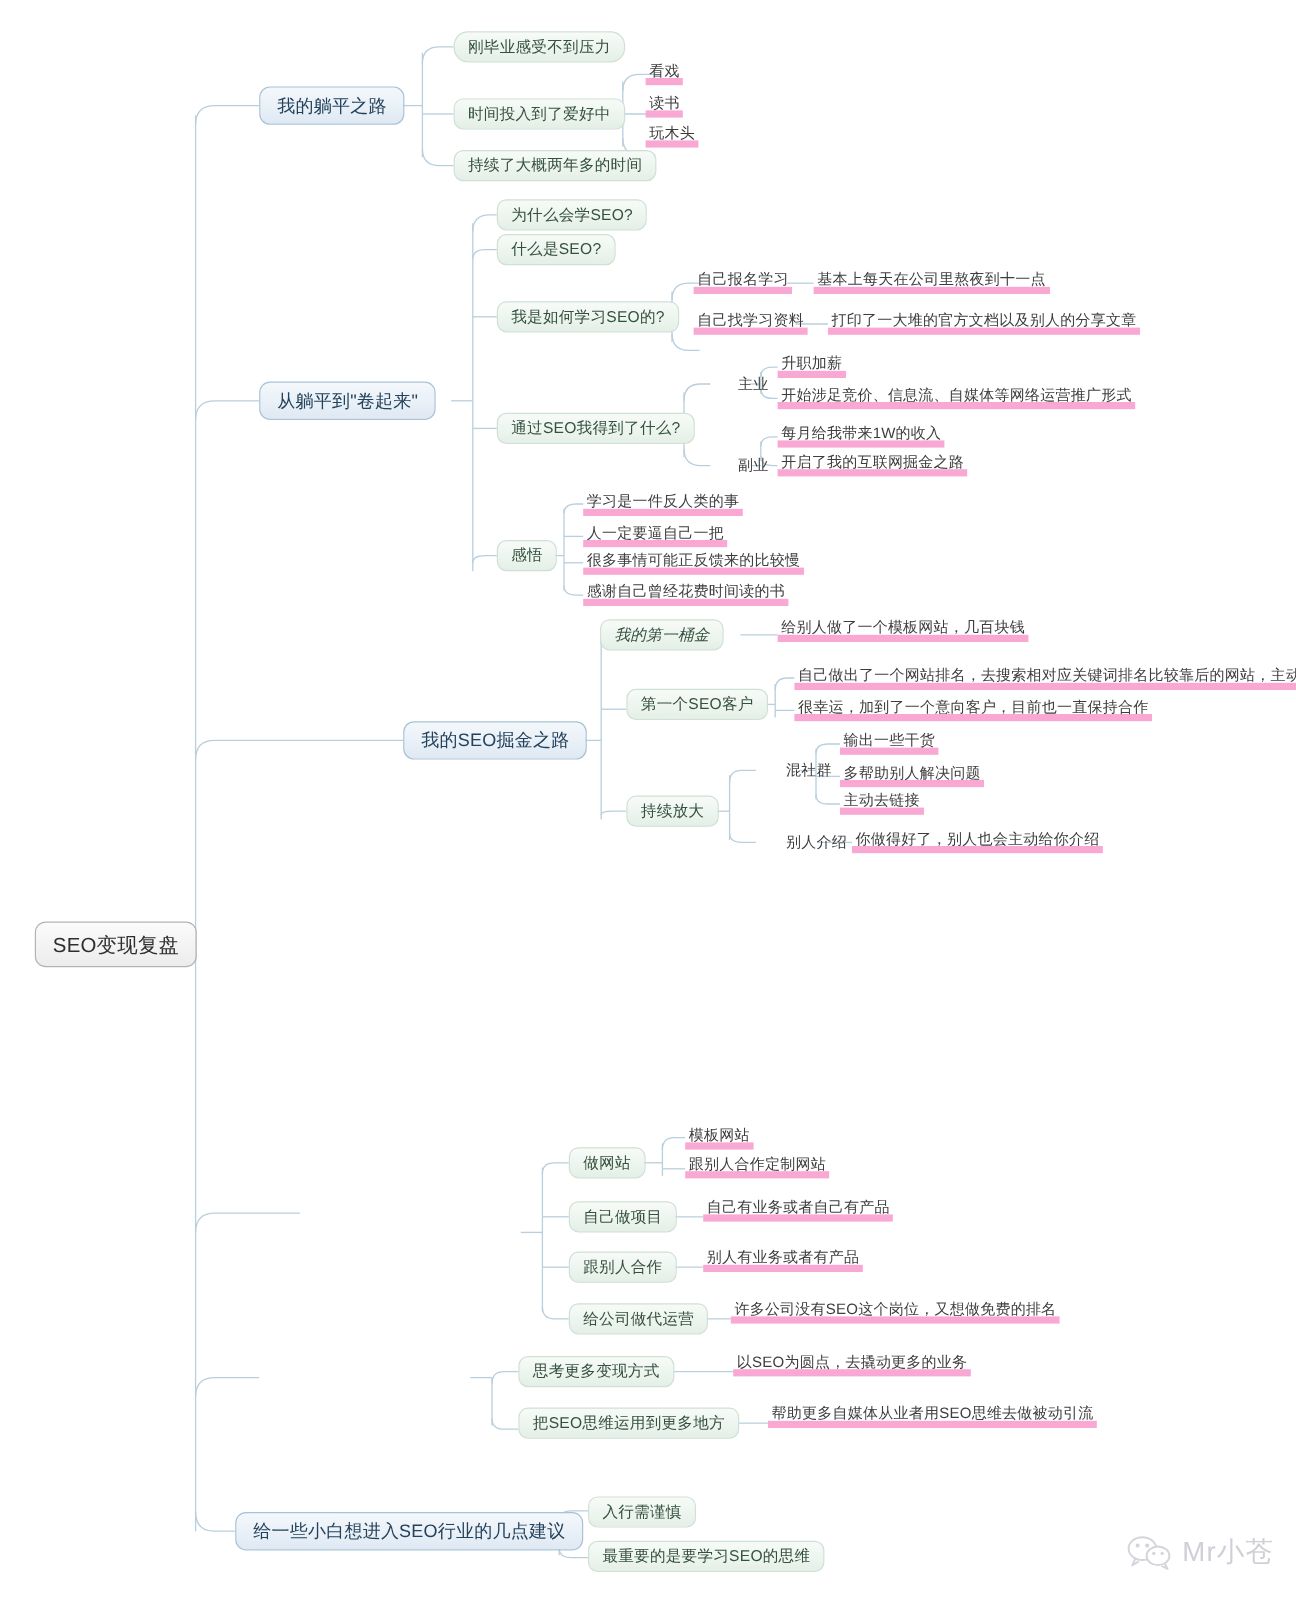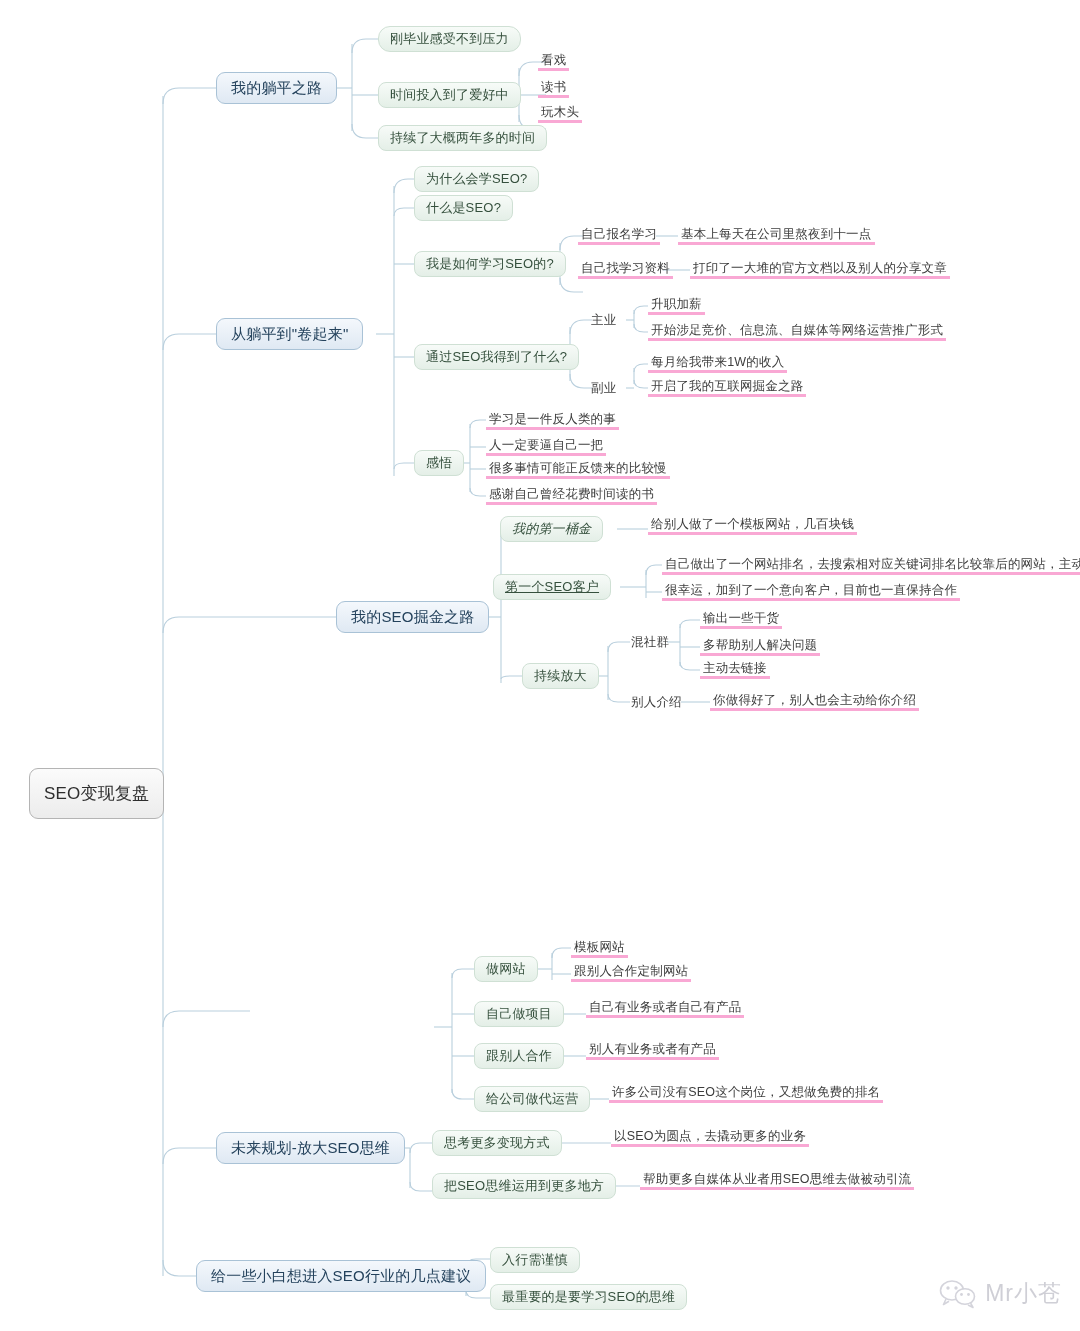--- a/index.html
+++ b/index.html
@@ -15,39 +15,39 @@
 
   
   .node{
     position:absolute;box-sizing:border-box;white-space:nowrap;
     display:flex;align-items:center;justify-content:center;
     letter-spacing:.2px;
   }
   .node.root{
     border:1px solid #b4b4b4;border-radius:9px;
     background:linear-gradient(180deg,#fbfbfb 0%,#ececec 100%);
-    font-size:17px;color:#2e2e2e;padding:0 14px;height:51px;
+    font-size:17px;color:#2e2e2e;padding:0 14px;height:38px;
   }
   .node.lv1{
     border:1px solid #a9c2d6;border-radius:9px;
     background:linear-gradient(180deg,#f4f8fc 0%,#dfe9f3 100%);
     font-size:15px;color:#24425c;padding:0 14px;height:32px;
   }
   .node.lv2{
     border:1px solid #cfe0d4;border-radius:8px;
     background:linear-gradient(180deg,#f7fbf8 0%,#e4efe7 100%);
     font-size:13px;color:#35503d;padding:0 11px;height:26px;
   }
   .node.plain{
     font-size:12.5px;color:#3d3d3d;
-    border-bottom:3px solid #f9a8d4;
+    border-bottom:6px solid #f9a8d4;
     height:18px;padding:0 3px;justify-content:flex-start;
     background:transparent;
   }
-  .node.plain.nu{border-bottom:none;}
+  .node.plain.nu{border-bottom:none;margin-left:24px;}
 
   
   #watermark{
     position:absolute;right:18px;bottom:22px;
     display:flex;align-items:center;gap:7px;
     color:#cfcfd6;opacity:.95;
   }
   #watermark .wm-text{font-size:23px;letter-spacing:1px;color:#cdcdd4;}
   #watermark svg{display:block;}
 </style>
@@ -178,21 +178,20 @@
     <path d="M466 1268 Q466 1259 476 1259 H490"></path>
     <path d="M466 1263 V1296"></path>
     <path d="M466 1290 Q466 1298 476 1298 H490"></path>
   </svg>
 
   <div class="node root" style="left:29px;top:768px;">SEO变现复盘</div>
 
   <div class="node lv1" style="left:216px;top:72px;">我的躺平之路</div>
   <div class="node lv1" style="left:216px;top:318px;">从躺平到"卷起来"</div>
   <div class="node lv1" style="left:336px;top:601px;">我的SEO掘金之路</div>
-  <div class="node lv1" style="left:216px;top:1132px;">未来规划-放大SEO思维</div>
   <div class="node lv1" style="left:196px;top:1260px;">给一些小白想进入SEO行业的几点建议</div>
 
   <div class="node lv2" style="left:378px;top:26px;border-radius:12px;">刚毕业感受不到压力</div>
   <div class="node lv2" style="left:378px;top:82px;">时间投入到了爱好中</div>
   <div class="node lv2" style="left:378px;top:125px;">持续了大概两年多的时间</div>
   <div class="node plain" style="left:538px;top:53px;">看戏</div>
   <div class="node plain" style="left:538px;top:80px;">读书</div>
   <div class="node plain" style="left:538px;top:105px;">玩木头</div>
 
   <div class="node lv2" style="left:414px;top:166px;">为什么会学SEO?</div>
@@ -212,21 +211,21 @@
   <div class="node plain" style="left:648px;top:323px;">开始涉足竞价、信息流、自媒体等网络运营推广形式</div>
   <div class="node plain" style="left:648px;top:355px;">每月给我带来1W的收入</div>
   <div class="node plain" style="left:648px;top:379px;">开启了我的互联网掘金之路</div>
 
   <div class="node plain" style="left:486px;top:412px;">学习是一件反人类的事</div>
   <div class="node plain" style="left:486px;top:438px;">人一定要逼自己一把</div>
   <div class="node plain" style="left:486px;top:461px;">很多事情可能正反馈来的比较慢</div>
   <div class="node plain" style="left:486px;top:487px;">感谢自己曾经花费时间读的书</div>
 
   <div class="node lv2" style="left:500px;top:516px;font-style:italic;">我的第一桶金</div>
-  <div class="node lv2" style="left:493px;top:574px;text-decoration:underline;">第一个SEO客户</div>
+  <div class="node lv2" style="left:522px;top:574px;">第一个SEO客户</div>
   <div class="node lv2" style="left:522px;top:663px;">持续放大</div>
 
   <div class="node plain" style="left:648px;top:517px;">给别人做了一个模板网站，几百块钱</div>
   <div class="node plain" style="left:662px;top:557px;">自己做出了一个网站排名，去搜索相对应关键词排名比较靠后的网站，主动加微信去联系</div>
   <div class="node plain" style="left:662px;top:583px;">很幸运，加到了一个意向客户，目前也一直保持合作</div>
 
   <div class="node plain nu" style="left:628px;top:633px;">混社群</div>
   <div class="node plain nu" style="left:628px;top:693px;">别人介绍</div>
   <div class="node plain" style="left:700px;top:611px;">输出一些干货</div>
   <div class="node plain" style="left:700px;top:638px;">多帮助别人解决问题</div>

